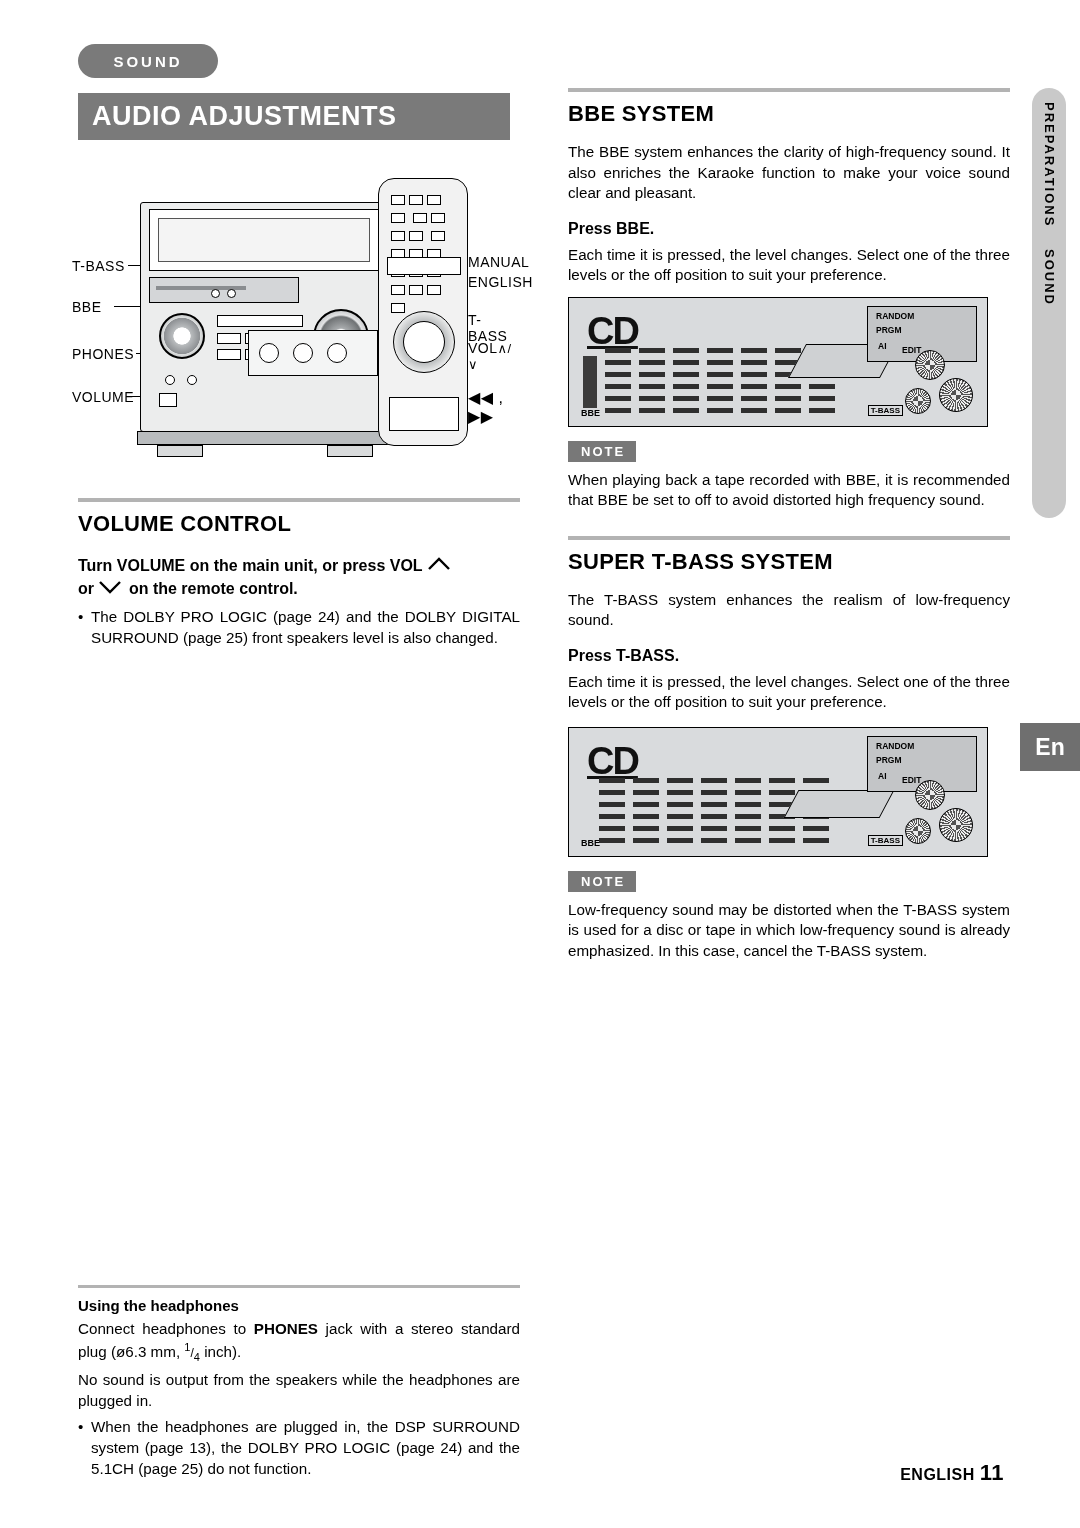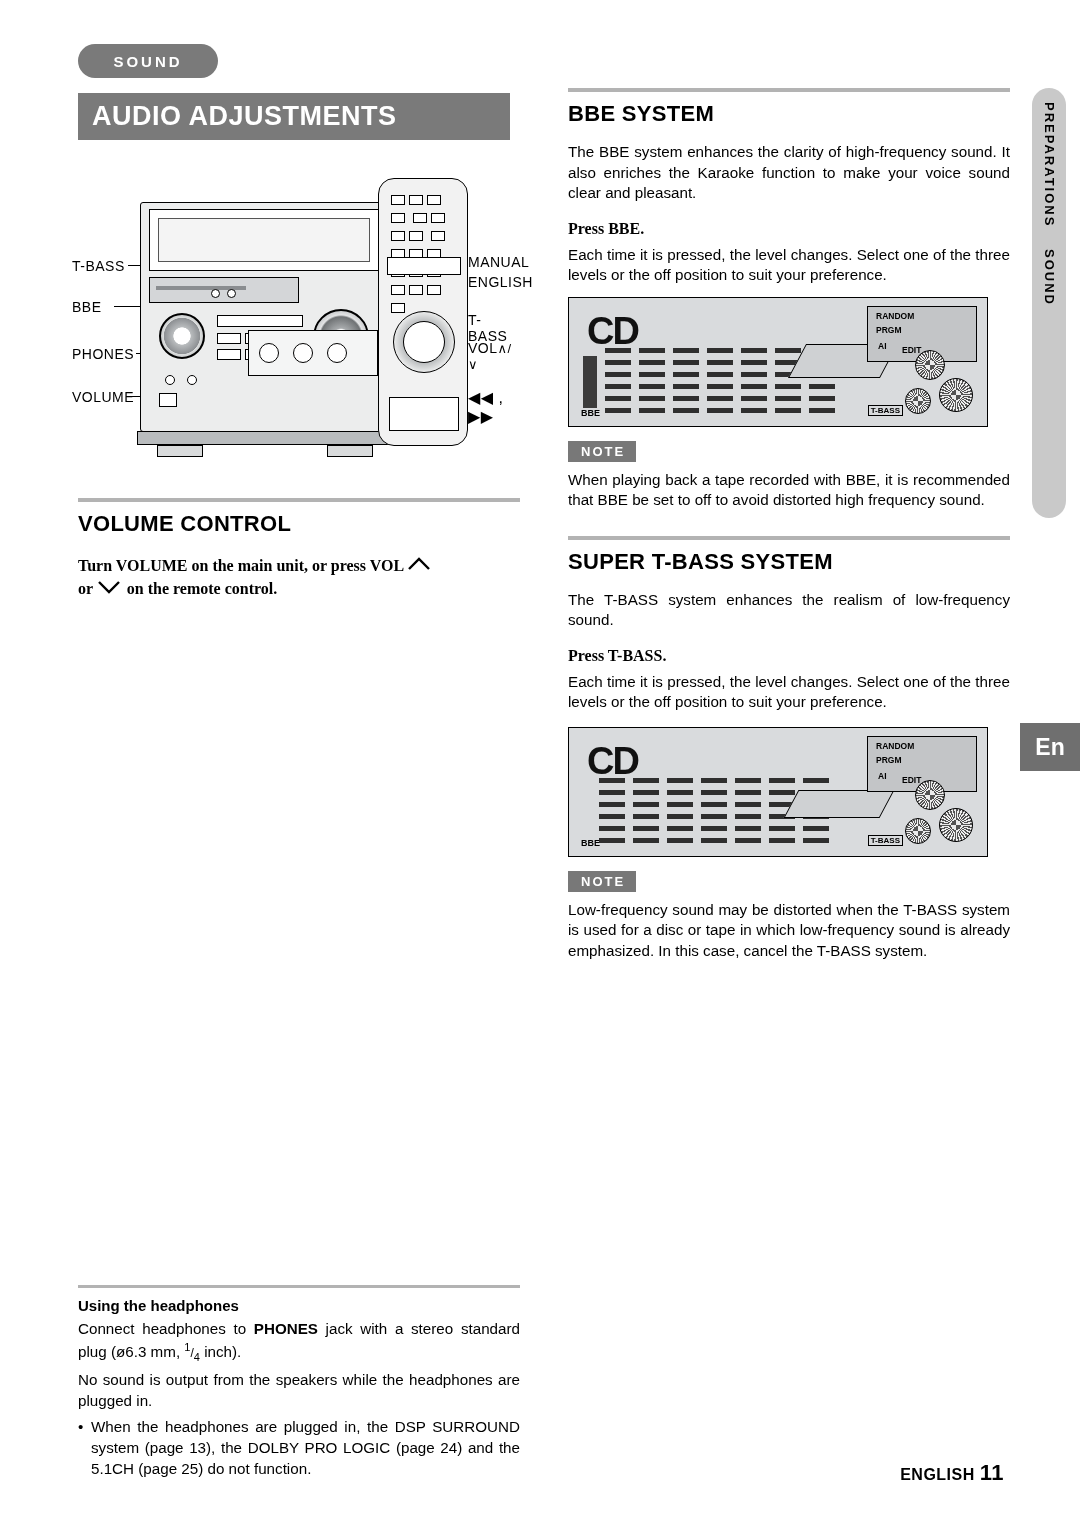--- a/index.html
+++ b/index.html
@@ -59,21 +59,21 @@
   
   h2.sec{
     font-size:22px; font-weight:bold; margin:0; letter-spacing:0.3px;
     padding-bottom:3px;
   }
   .rule{ height:4px; background:#b3b3b3; margin-bottom:9px; }
   .rule.thin{ height:3px; }
 
   p.body{ font-size:15.2px; line-height:1.35; margin:0 0 11px 0; text-align:justify; }
   p.body.tight{ margin-bottom:6px; }
-  .sub-bold{ font-size:16px; font-weight:bold; margin:0 0 7px 0;font-family:Liberation Serif, serif; }
+  .sub-bold{ font-size:16px; font-weight:bold; margin:0 0 7px 0; }
   .small-bold{ font-size:15px; font-weight:bold; margin:0 0 5px 0; }
 
   
   .note-badge{
     display:inline-block; background:#787878; color:#fff;
     font-size:13px; font-weight:bold; letter-spacing:2px;
     padding:3px 11px 3px 13px; margin-bottom:8px;
   }
 
   
@@ -157,21 +157,21 @@
   }
 
   
   .cdfig{
     width:420px; height:130px; background:#d9dbdd; border:1.5px solid #000;
     position:relative; margin:8px 0 14px 0;
   }
   .cdfig .cdword{
     position:absolute; left:18px; top:12px;
     font-size:38px; font-weight:bold; font-family:"Liberation Sans", sans-serif;
-    letter-spacing:-2px; color:#111;
+    letter-spacing:-2px; color:#111;text-decoration:underline;
     -webkit-text-stroke:0px;
   }
   .cdfig .vbars{ position:absolute; left:14px; top:58px; width:14px; height:52px; background:#3b3b3b;}
   .cdfig .bbe{ position:absolute; left:12px; bottom:8px; font-size:9px; font-weight:bold;}
   .cdfig .tbass{ position:absolute; right:84px; bottom:10px; font-size:8px; font-weight:bold; border:1px solid #000; padding:0 2px;}
   .cdfig .eqgrid{ position:absolute; left:36px; top:50px; width:250px; height:66px; }
   .cdfig .eqcol{ position:absolute; top:0; width:26px; height:66px;}
   .cdfig .seg{ position:absolute; left:0; width:26px; height:5px; background:#2f2f2f;}
   .cdfig .panel{
     position:absolute; right:10px; top:8px; width:110px; height:56px;
@@ -298,20 +298,23 @@
         <svg width="24" height="14" viewBox="0 0 24 14">
             <polyline points="2,2 12,12 22,2" fill="none" stroke="#000" stroke-width="2.4"></polyline>
           </svg>
       </span>
       <span>on the remote control.</span>
     </p>
 
 
 
 
+    <ul class="bl">
+      <li>The DOLBY PRO LOGIC (page 24) and the DOLBY DIGITAL SURROUND (page 25) front speakers level is also changed.</li>
+    </ul>
   </div>
 
   <div style="position:absolute; left:78px; top:1285px; width:442px;">
     <div class="rule thin"></div>
     <p class="small-bold" style="margin-top:7px;">Using the headphones</p>
     <p class="body tight"><span>Connect headphones to </span><b>PHONES</b><span> jack with a stereo standard plug (ø6.3 mm, </span><sup style="font-size:11px;">1</sup><span style="font-size:12px;">/</span><sub style="font-size:11px;">4</sub><span> inch).</span></p>
     <p class="body tight">No sound is output from the speakers while the headphones are plugged in.</p>
     <ul class="bl">
       <li>When the headphones are plugged in, the DSP SURROUND system (page 13), the DOLBY PRO LOGIC (page 24) and the 5.1CH (page 25) do not function.</li>
     </ul>

